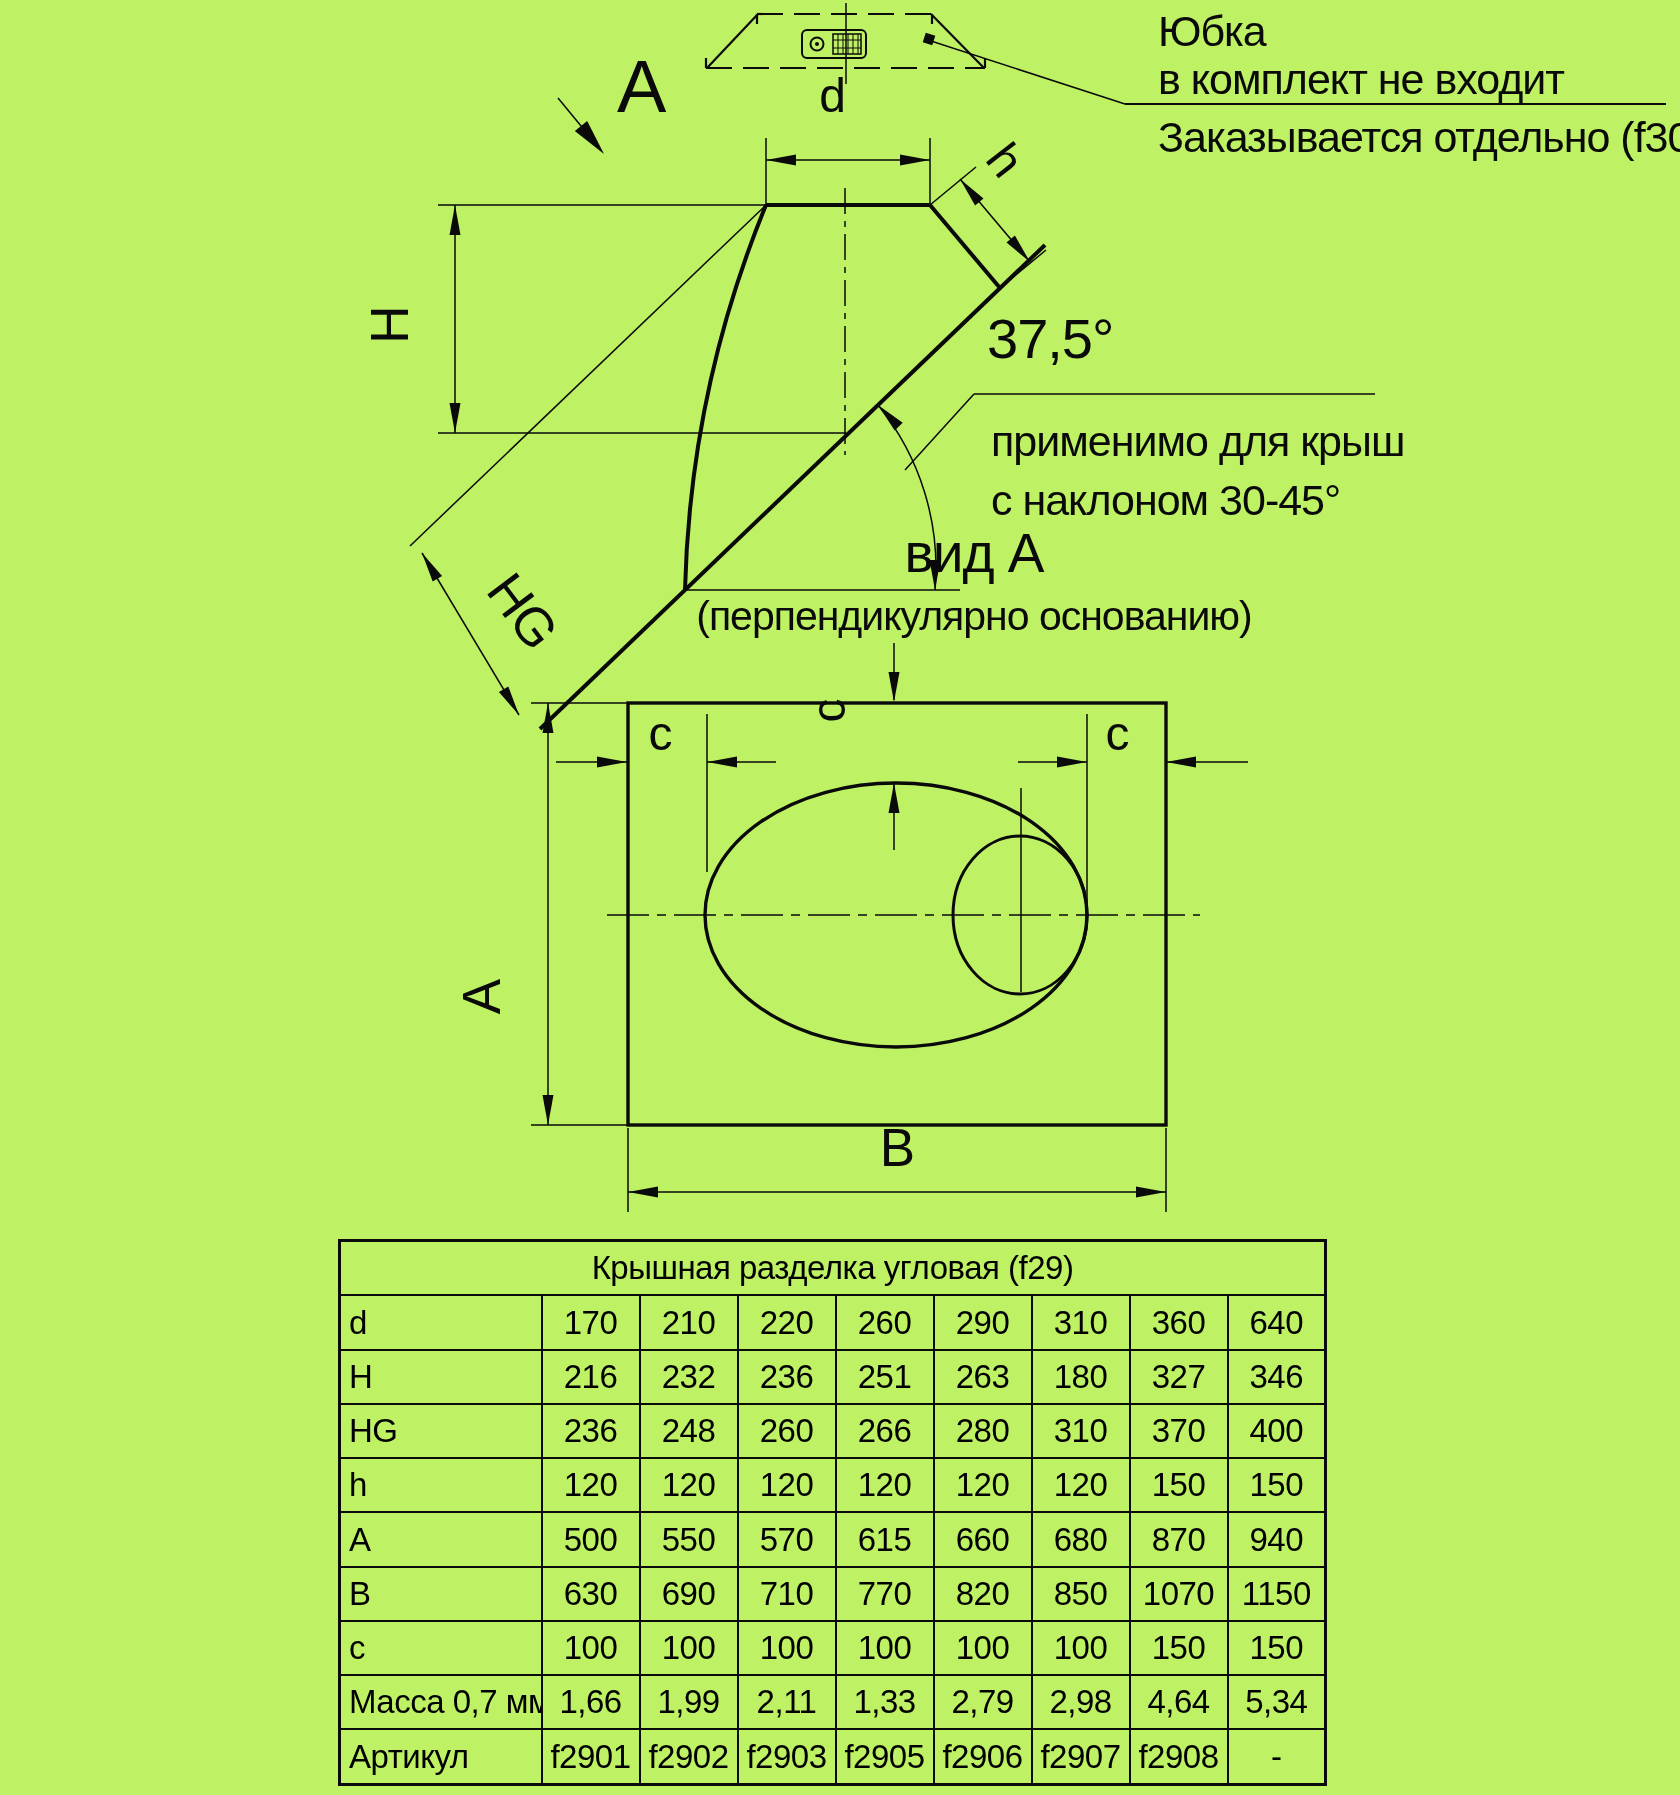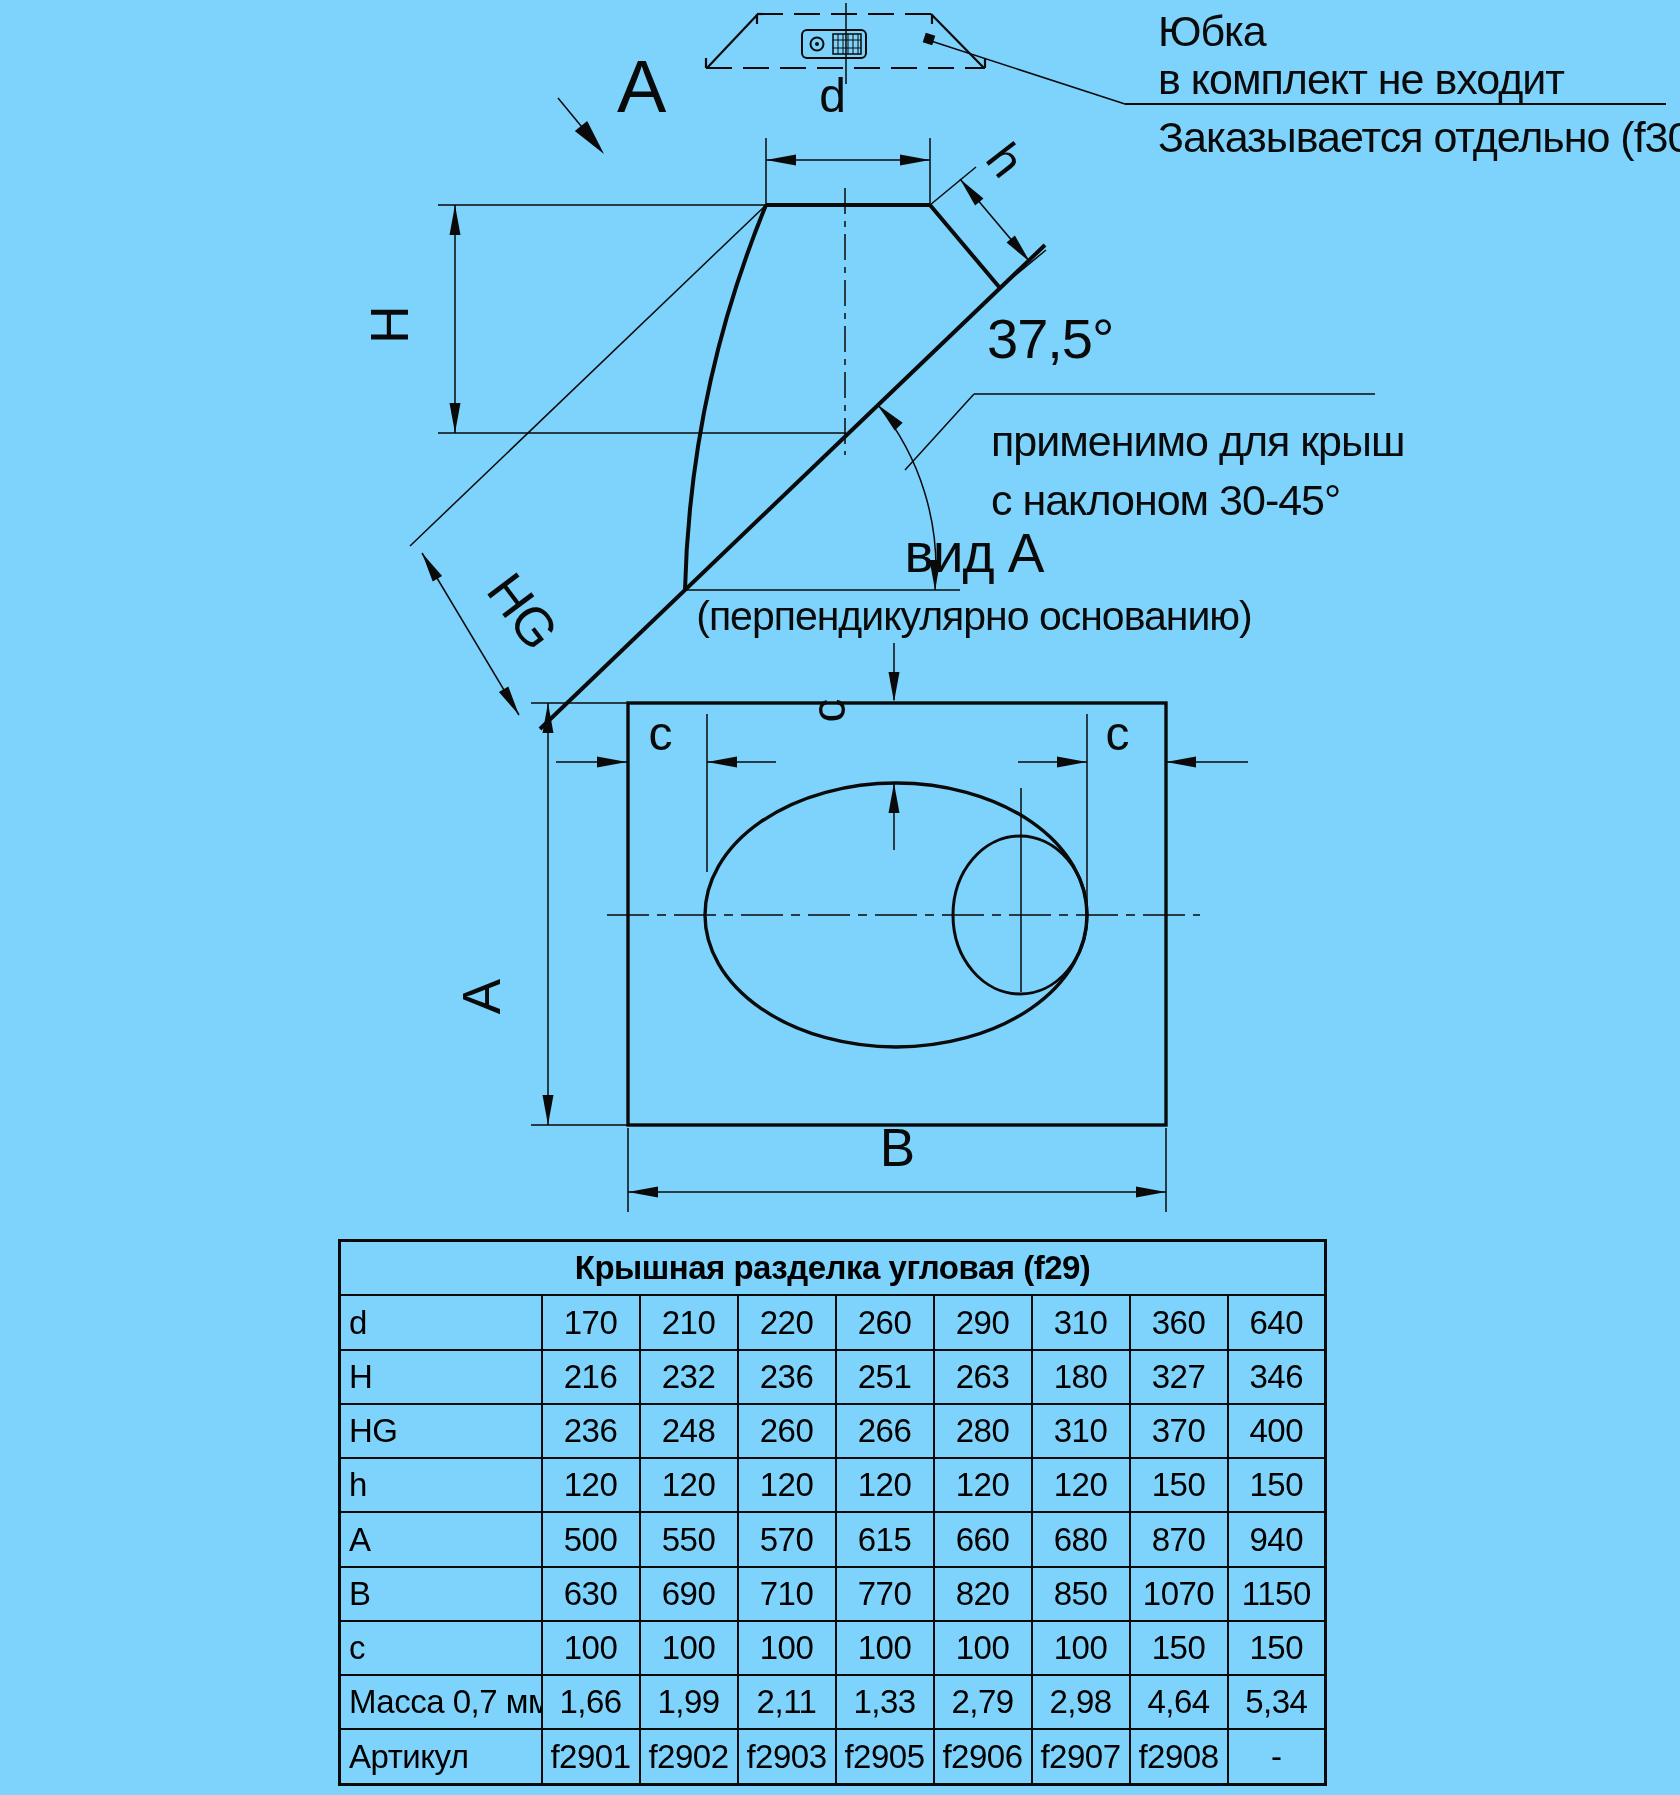--- a/index.html
+++ b/index.html
@@ -1,35 +1,35 @@
 <!DOCTYPE html>
 <html><head>
 <meta charset="utf-8">
 <style>
   html,body{margin:0;padding:0;background:#fff}
-  .page{position:relative;width:1680px;height:1795px;background:#7dd3fc;overflow:hidden;font-family:"Liberation Sans",sans-serif}
+  .page{position:relative;width:1680px;height:1795px;background:#bef264;overflow:hidden;font-family:"Liberation Sans",sans-serif}
   .page svg{position:absolute;left:0;top:0}
   svg text{fill:#0a0a0a;letter-spacing:-1px;font-family:"Liberation Sans",sans-serif}
   .t-note{font-size:43px}
   .t-big{font-size:56px}
   .t-view{font-size:55px}
   .t-sub{font-size:41px}
   .t-dim{font-size:48px}
   .t-dimL{font-size:53px}
   .t-A{font-size:74px}
   .ln{stroke:#0a0a0a;fill:none}
   .w-thick{stroke-width:4px}
   .w-med{stroke-width:3.4px}
   .w-thin{stroke-width:1.5px}
   .w-edge{stroke-width:2.2px}
   .arr{fill:#0a0a0a;stroke:none}
   
   table.dims{position:absolute;left:338px;top:1239px;width:988px;height:547px;border-collapse:collapse;table-layout:fixed;color:#000;border:3px solid #0a0a0a}
   table.dims td, table.dims th{border:2px solid #0a0a0a;padding:0;font-size:33px;letter-spacing:-0.5px;white-space:nowrap;overflow:hidden}
-  table.dims th{font-weight:bold}
+  table.dims th{font-weight:normal}
   .cell-num{text-align:center}
   .cell-label{text-align:left;padding-left:8px !important;font-weight:normal}
   th.cell-label{font-weight:bold}
   .title-cell{text-align:center}
 </style>
 </head>
 <body>
 
 <div class="page">
 

